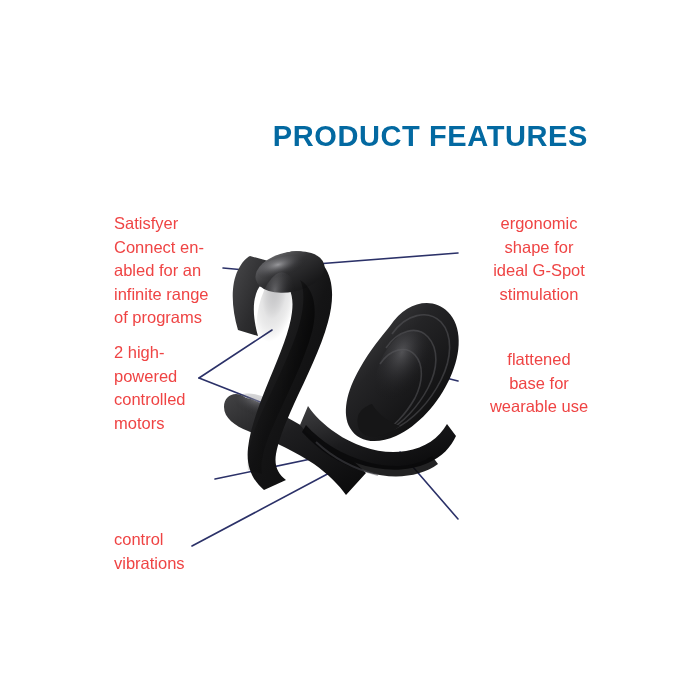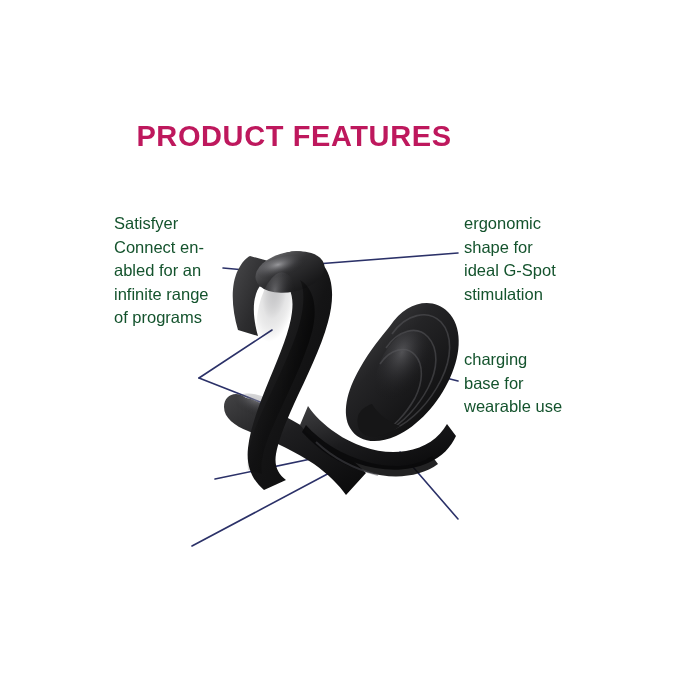--- a/index.html
+++ b/index.html
@@ -15,41 +15,41 @@
     overflow: hidden;
     font-family: "Liberation Sans", sans-serif;
   }
 
   
   .title {
     position: absolute;
     left: 0;
     top: 120px;
     width: 588px;
-    text-align: center;
+    text-align: right;
     font-family: "Liberation Sans", sans-serif;
     font-weight: bold;
     font-size: 29px;
     letter-spacing: 0.6px;
-    color: #be185d;
+    color: #0369a1;
     white-space: nowrap;
   }
 
   
   .callout {
     position: absolute;
     font-family: "Liberation Sans", sans-serif;
     font-size: 16.5px;
     line-height: 23.5px;
-    color: #14532d;
+    color: #ef4444;
     font-weight: 500;
     white-space: pre-line;
   }
   .callout.left  { text-align: left; }
-  .callout.right { text-align: left; }
+  .callout.right { text-align: center; }
 
   .c-satisfyer { left: 114px; top: 212px; width: 140px; }
   .c-motors    { left: 114px; top: 341px; width: 130px; }
   .c-magnetic  { left: 114px; top: 450px; width: 140px; }
   .c-control   { left: 114px; top: 528px; width: 140px; }
 
   .c-ergonomic { left: 464px; top: 212px; width: 150px; }
   .c-flattened { left: 464px; top: 348px; width: 150px; }
   .c-smooth    { left: 464px; top: 460px; width: 150px; }
 
@@ -234,26 +234,32 @@
       <path d="M316,442 c16,15 38,27 62,33" fill="none" stroke="#55555a" stroke-opacity="0.45" stroke-width="2"></path>
     </g>
   </svg>
 
   <div class="callout left c-satisfyer">Satisfyer
 Connect en-
 abled for an
 infinite range
 of programs</div>
 
-
-
+  <div class="callout left c-motors">2 high-
+powered
+controlled
+motors</div>
+
+
+  <div class="callout left c-control">control
+vibrations</div>
 
   <div class="callout right c-ergonomic">ergonomic
 shape for
 ideal G-Spot
 stimulation</div>
 
-  <div class="callout right c-flattened">charging
+  <div class="callout right c-flattened">flattened
 base for
 wearable use</div>
 
 
 </div>
 
 </body></html>

